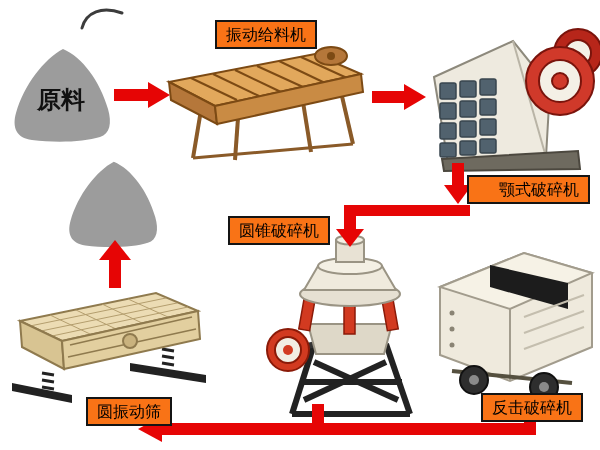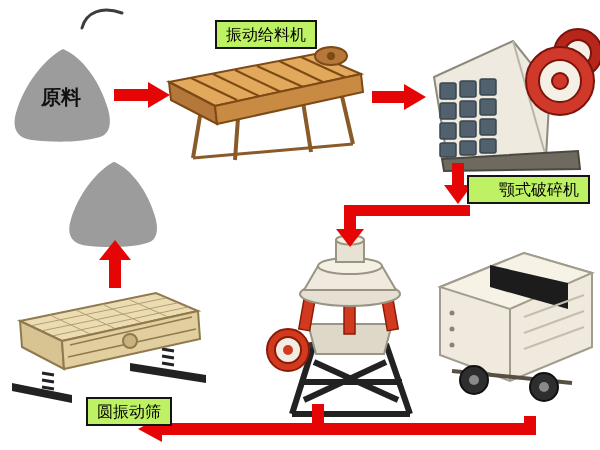--- a/index.html
+++ b/index.html
@@ -1,26 +1,26 @@
 <!DOCTYPE html>
 <html style="--arrow-color: #e60505;"><head>
 <meta charset="utf-8">
 <style>
   * { margin:0; padding:0; box-sizing:border-box; }
   html,body { background:#ffffff; font-family:"Liberation Sans","DejaVu Sans",sans-serif; }
   #canvas { position:relative; width:600px; height:450px; background:#ffffff; overflow:hidden; }
   .label-box {
     position:absolute; z-index:10;
-    background:#bef264; border:2px solid #141414;
+    background:#f97316; border:2px solid #141414;
     padding:3px 9px; font-size:16px; line-height:1.2;
     color:#000; white-space:nowrap; text-align:center;
   }
   .blob-text {
     position:absolute; z-index:6;
-    font-size:20px; font-weight:bold; color:#111; text-align:center;
+    font-size:24px; font-weight:bold; color:#111; text-align:center;
   }
   svg.machine { position:absolute; z-index:2; }
   svg.blob    { position:absolute; z-index:3; }
   #arrows { position:absolute; left:0; top:0; z-index:4; pointer-events:none; }
   #arrows .arrow { fill:var(--arrow-color,#e60505); }
   #curl { position:absolute; z-index:2; }
 </style>
 </head>
 <body>
 
@@ -190,15 +190,17 @@
       <rect x="162" y="423" width="374" height="12"></rect>
       <polygon points="162,416 162,442 138,429"></polygon>
 
       <rect x="109" y="258" width="12" height="30"></rect>
       <polygon points="99,260 131,260 115,240"></polygon>
     </g>
   </svg>
 
   <div class="label-box" style="left:215px; top:20px;">振动给料机</div>
   <div class="label-box" style="left:467px; top:175px;padding-left:30px;">颚式破碎机</div>
+  <div class="label-box" style="left:228px; top:216px;">圆锥破碎机</div>
+  <div class="label-box" style="left:481px; top:393px;">反击破碎机</div>
   <div class="label-box" style="left:38px; top:397px;margin-left:48px;">圆振动筛</div>
 
 </div>
 
 </body></html>

